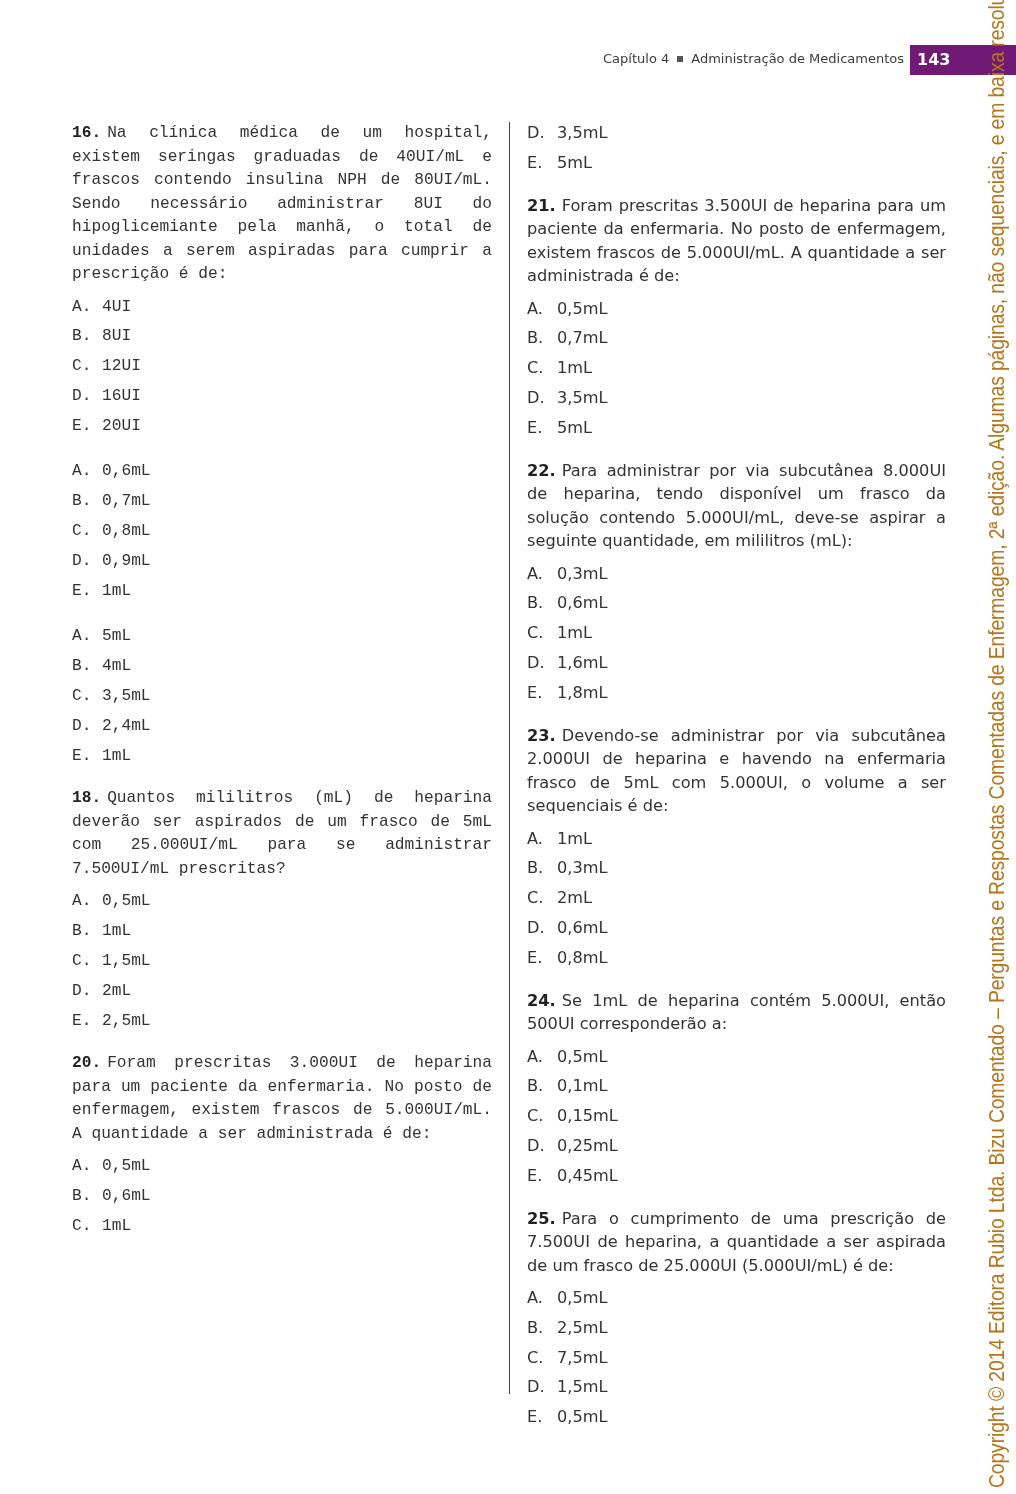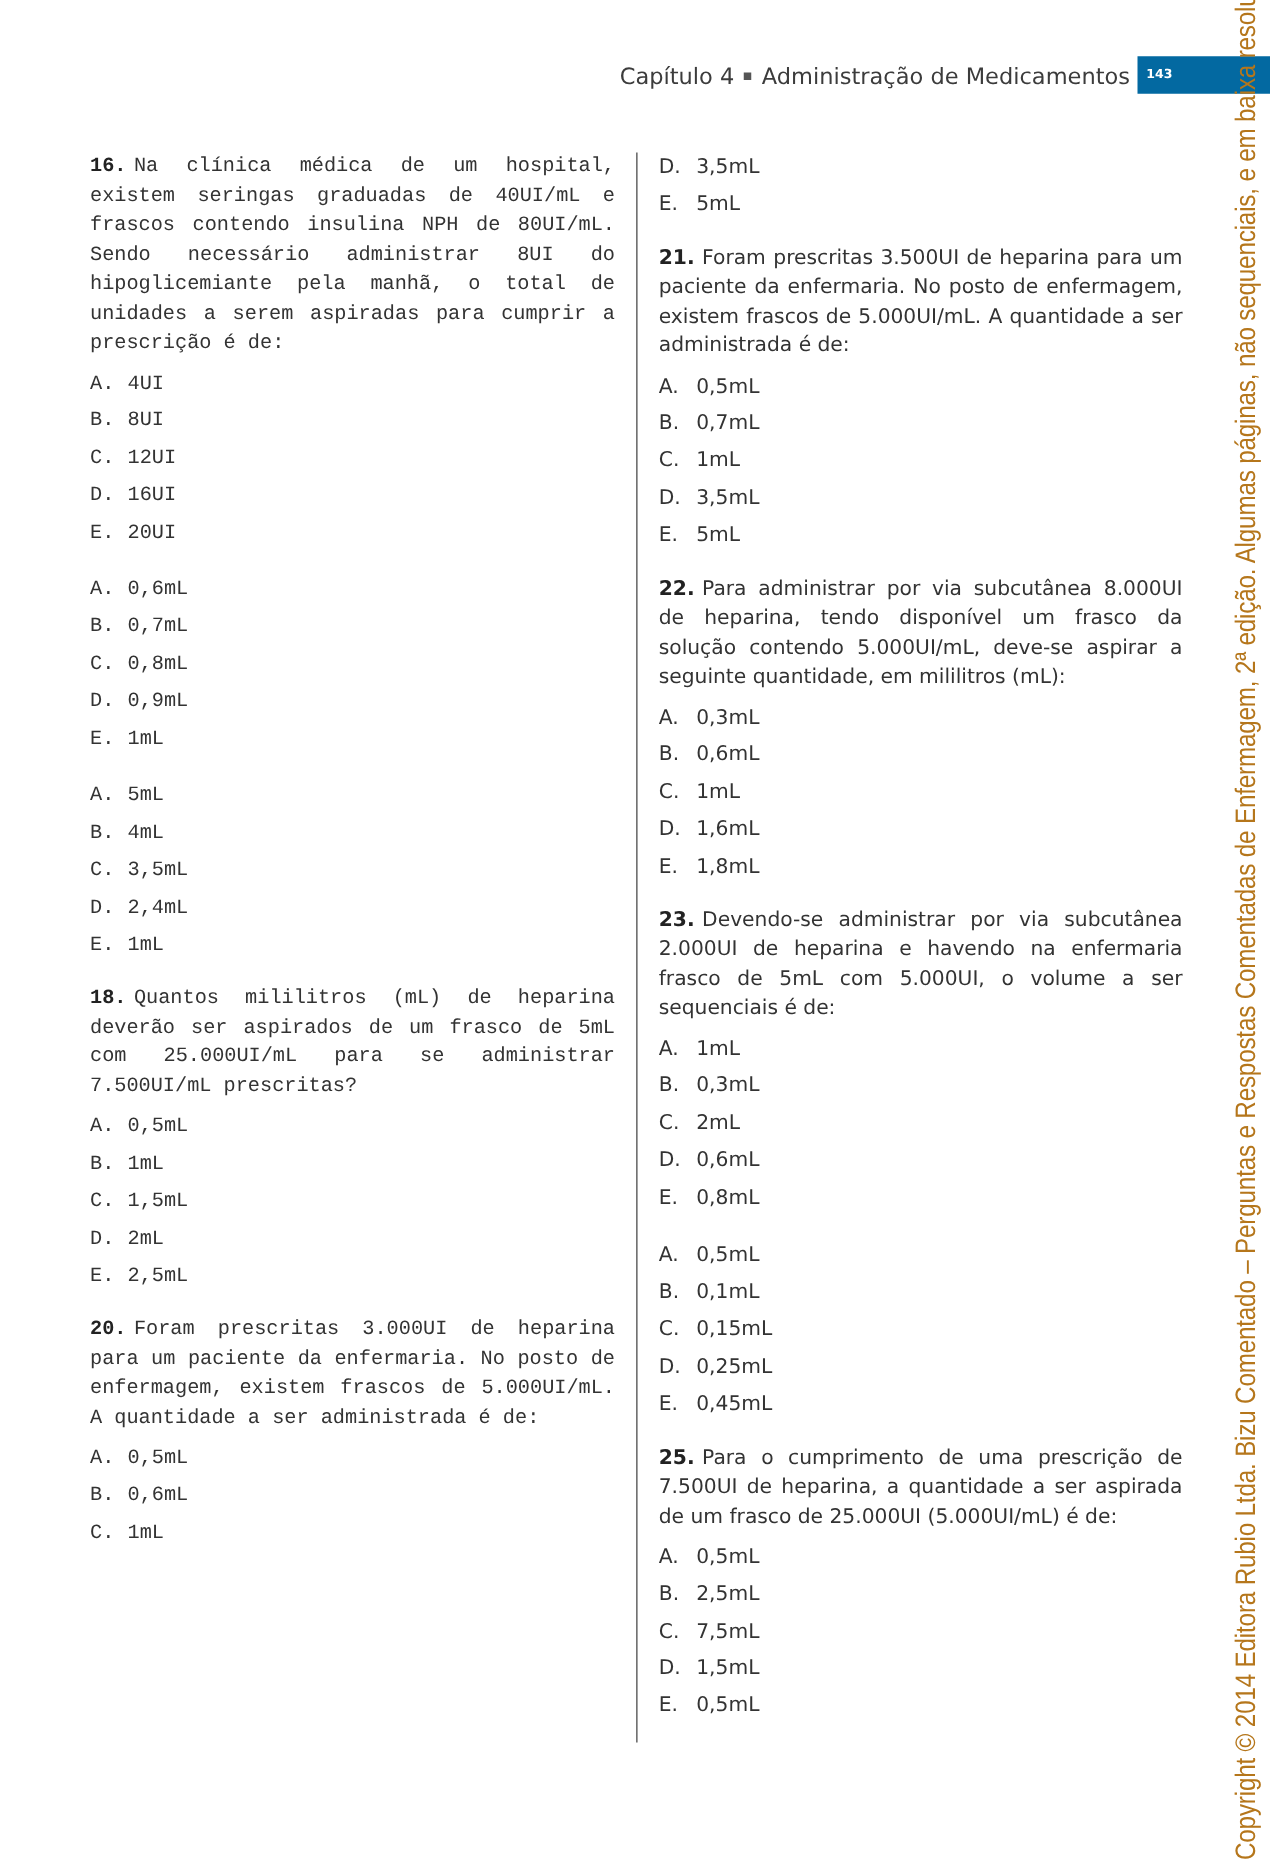--- a/index.html
+++ b/index.html
@@ -4,26 +4,26 @@
 <style>
   html, body { margin:0; padding:0; }
   body {
     width:1016px; height:1494px; background:#ffffff; position:relative; overflow:hidden;
     font-family:"DejaVu Sans", sans-serif; color:#333333;
   }
   .header {
     position:absolute; top:45px; left:0; width:1016px; height:30px;
   }
   .header-chapter {
-    position:absolute; right:112px; top:6px; font-size:18px; color:#3c3c3c; white-space:nowrap;
+    position:absolute; right:112px; top:6px; font-size:13px; color:#3c3c3c; white-space:nowrap;
   }
   .header-chapter .sq { display:inline-block; width:6px; height:6px; background:#555; margin:0 8px; vertical-align:middle; position:relative; top:-1px; }
   .header-page {
-    position:absolute; left:910px; top:0; width:106px; height:30px; background:#0369a1;
-    color:#ffffff; font-weight:bold; font-size:10px; line-height:30px; padding-left:7px; box-sizing:border-box;
+    position:absolute; left:910px; top:0; width:106px; height:30px; background:#701a75;
+    color:#ffffff; font-weight:bold; font-size:16px; line-height:30px; padding-left:7px; box-sizing:border-box;
   }
   .col { position:absolute; top:122px; }
   .col-left { left:72px; width:420px;font-family:Liberation Mono, monospace; }
   .col-right { left:527px; width:419px; }
   .divider { position:absolute; left:509px; top:122px; width:1px; height:1272px; background:#444; }
   .q { margin-bottom:16px; }
   .q-stem {
     font-size:16.2px; line-height:23.5px; text-align:justify; margin:0 0 6px 0; color:#333;
   }
   .q-num { font-weight:bold; color:#222; margin-right:6px; }
@@ -228,20 +228,21 @@
       <div class="opt">
         <span class="opt-letter">D.</span>
         <span>0,6mL</span>
       </div>
       <div class="opt">
         <span class="opt-letter">E.</span>
         <span>0,8mL</span>
       </div>
     </div>
     <div class="q">
+      <p class="q-stem"><span class="q-num">24.</span><span>Se 1mL de heparina contém 5.000UI, então 500UI corresponderão a:</span></p>
       <div class="opt">
         <span class="opt-letter">A.</span>
         <span>0,5mL</span>
       </div>
       <div class="opt">
         <span class="opt-letter">B.</span>
         <span>0,1mL</span>
       </div>
       <div class="opt">
         <span class="opt-letter">C.</span>

